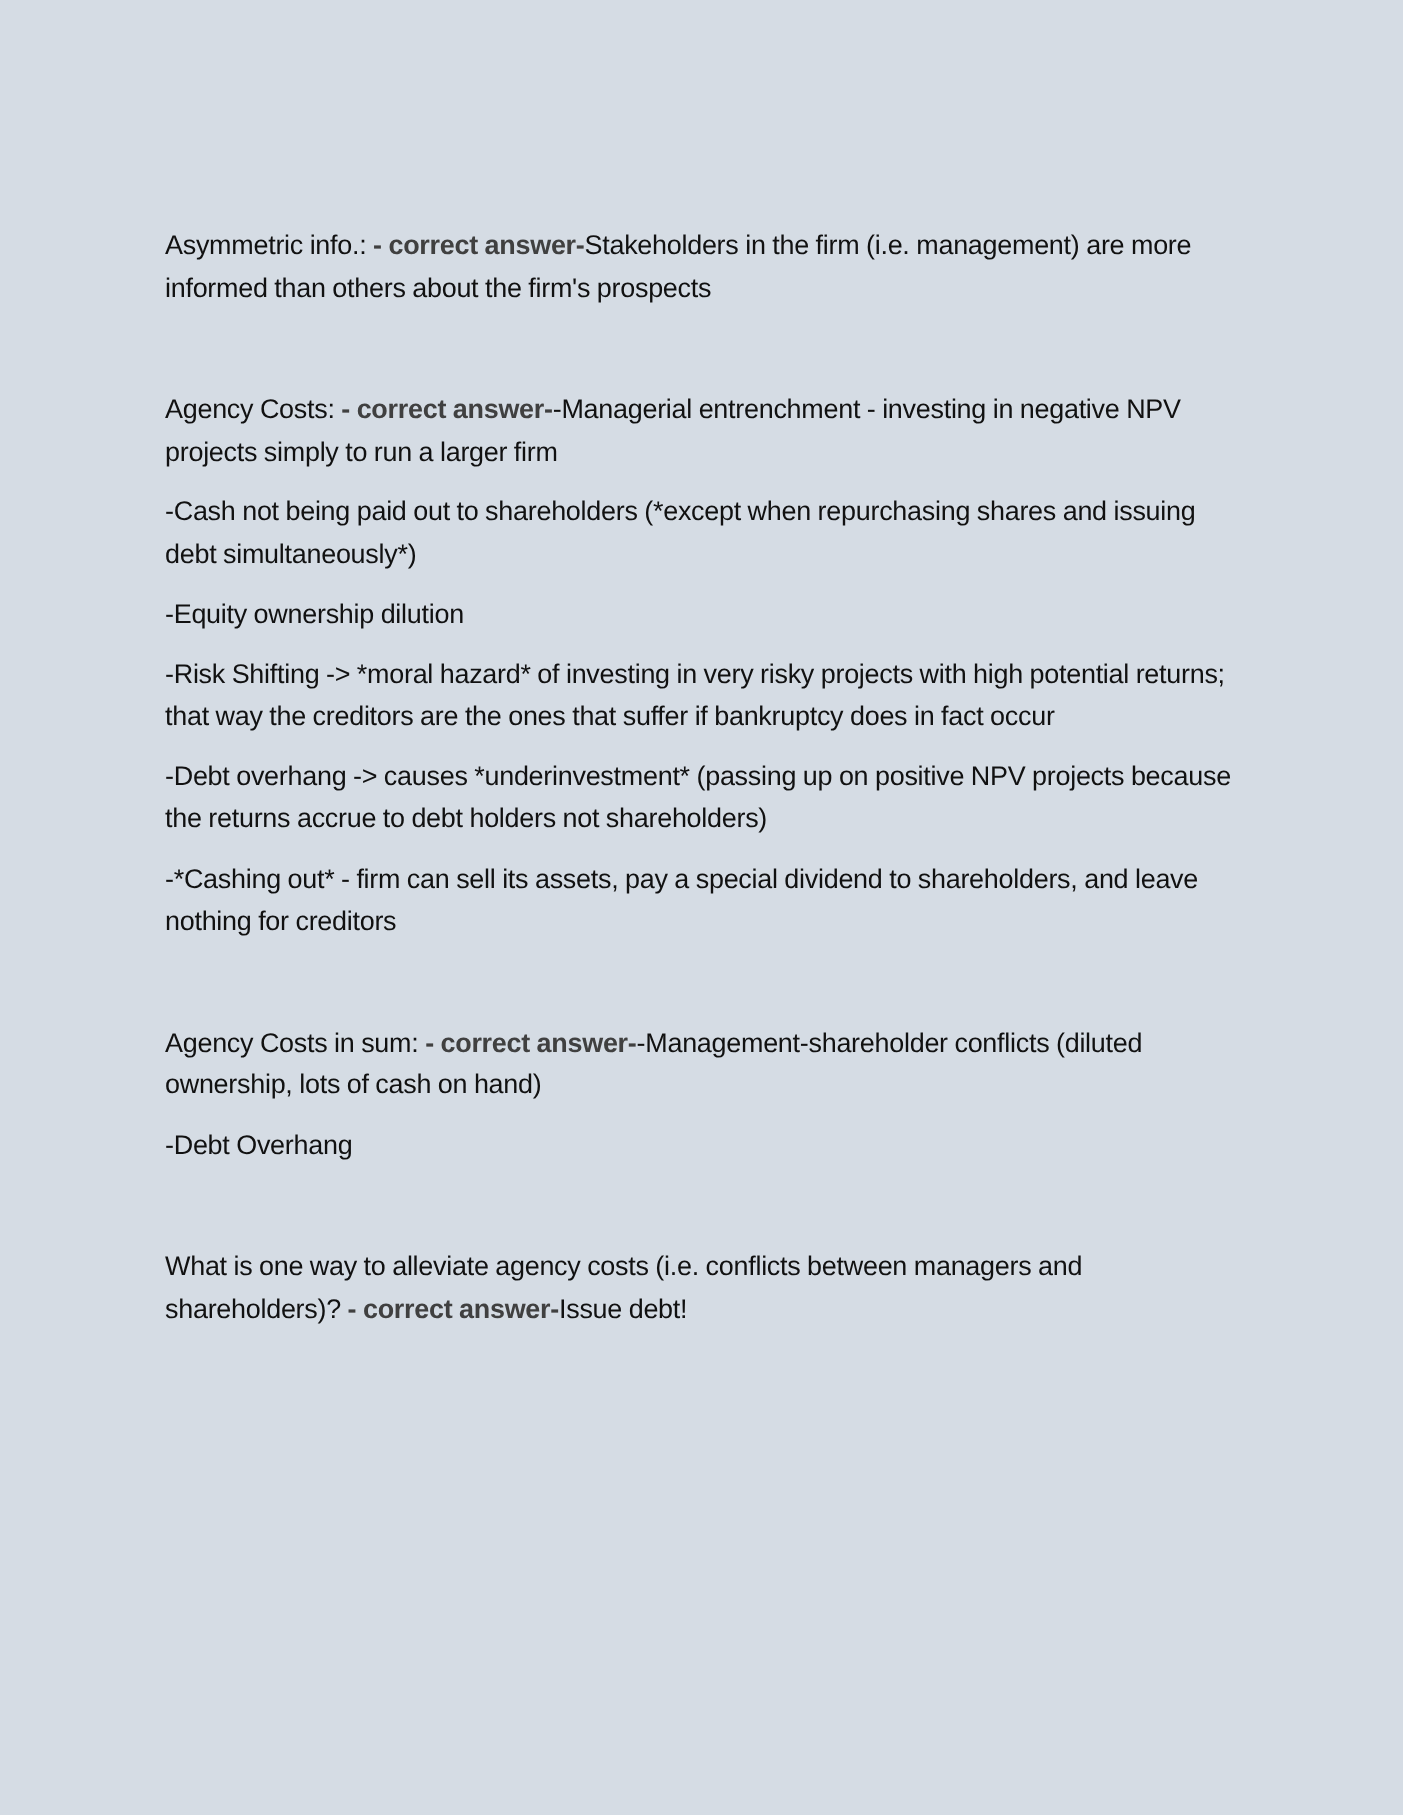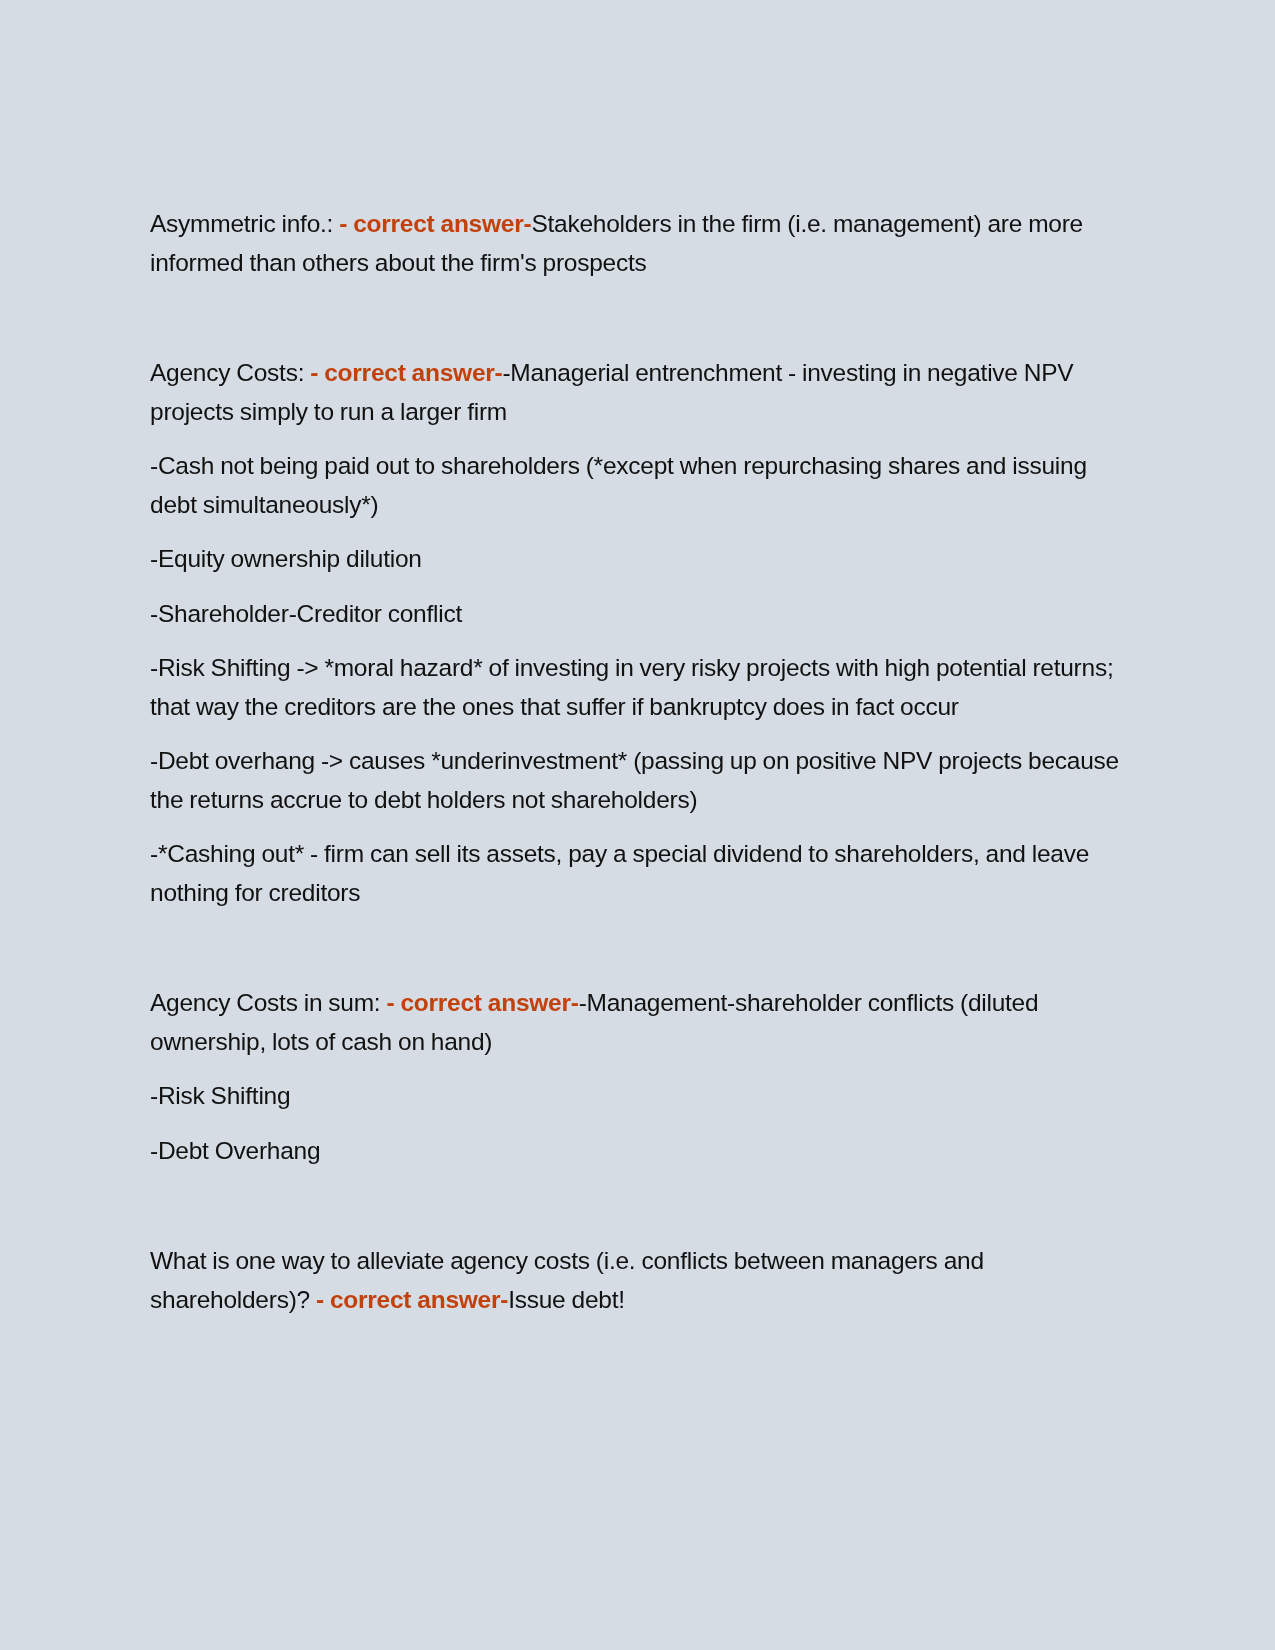--- a/index.html
+++ b/index.html
@@ -24,46 +24,44 @@
   .qa + .qa { margin-top: 72px; }
   .para {
     font-size: 24.5px;
     line-height: 38.5px;
     margin: 0 0 16px 0;
     letter-spacing: -0.25px;
     word-spacing: -0.5px;
   }
   .para:last-child { margin-bottom: 0; }
   .answer-marker {
-    color: #c2410c;
+    color: #404040;
     font-weight: bold;
   }
 </style>
 </head>
 <body>
 
 <div class="page">
 
   <div class="qa">
     <p class="para"><span>Asymmetric info.: </span><span class="answer-marker">- correct answer-</span><span>Stakeholders in the firm (i.e. management) are more informed than others about the firm's prospects</span></p>
   </div>
 
   <div class="qa">
     <p class="para"><span>Agency Costs: </span><span class="answer-marker">- correct answer-</span><span>-Managerial entrenchment - investing in negative NPV projects simply to run a larger firm</span></p>
     <p class="para">-Cash not being paid out to shareholders (*except when repurchasing shares and issuing debt simultaneously*)</p>
     <p class="para">-Equity ownership dilution</p>
-    <p class="para">-Shareholder-Creditor conflict</p>
     <p class="para">-Risk Shifting -&gt; *moral hazard* of investing in very risky projects with high potential returns; that way the creditors are the ones that suffer if bankruptcy does in fact occur</p>
     <p class="para">-Debt overhang -&gt; causes *underinvestment* (passing up on positive NPV projects because the returns accrue to debt holders not shareholders)</p>
     <p class="para">-*Cashing out* - firm can sell its assets, pay a special dividend to shareholders, and leave nothing for creditors</p>
   </div>
 
   <div class="qa">
     <p class="para"><span>Agency Costs in sum: </span><span class="answer-marker">- correct answer-</span><span>-Management-shareholder conflicts (diluted ownership, lots of cash on hand)</span></p>
-    <p class="para">-Risk Shifting</p>
     <p class="para">-Debt Overhang</p>
   </div>
 
   <div class="qa">
     <p class="para"><span>What is one way to alleviate agency costs (i.e. conflicts between managers and shareholders)? </span><span class="answer-marker">- correct answer-</span><span>Issue debt!</span></p>
   </div>
 
 </div>
 
 </body></html>

